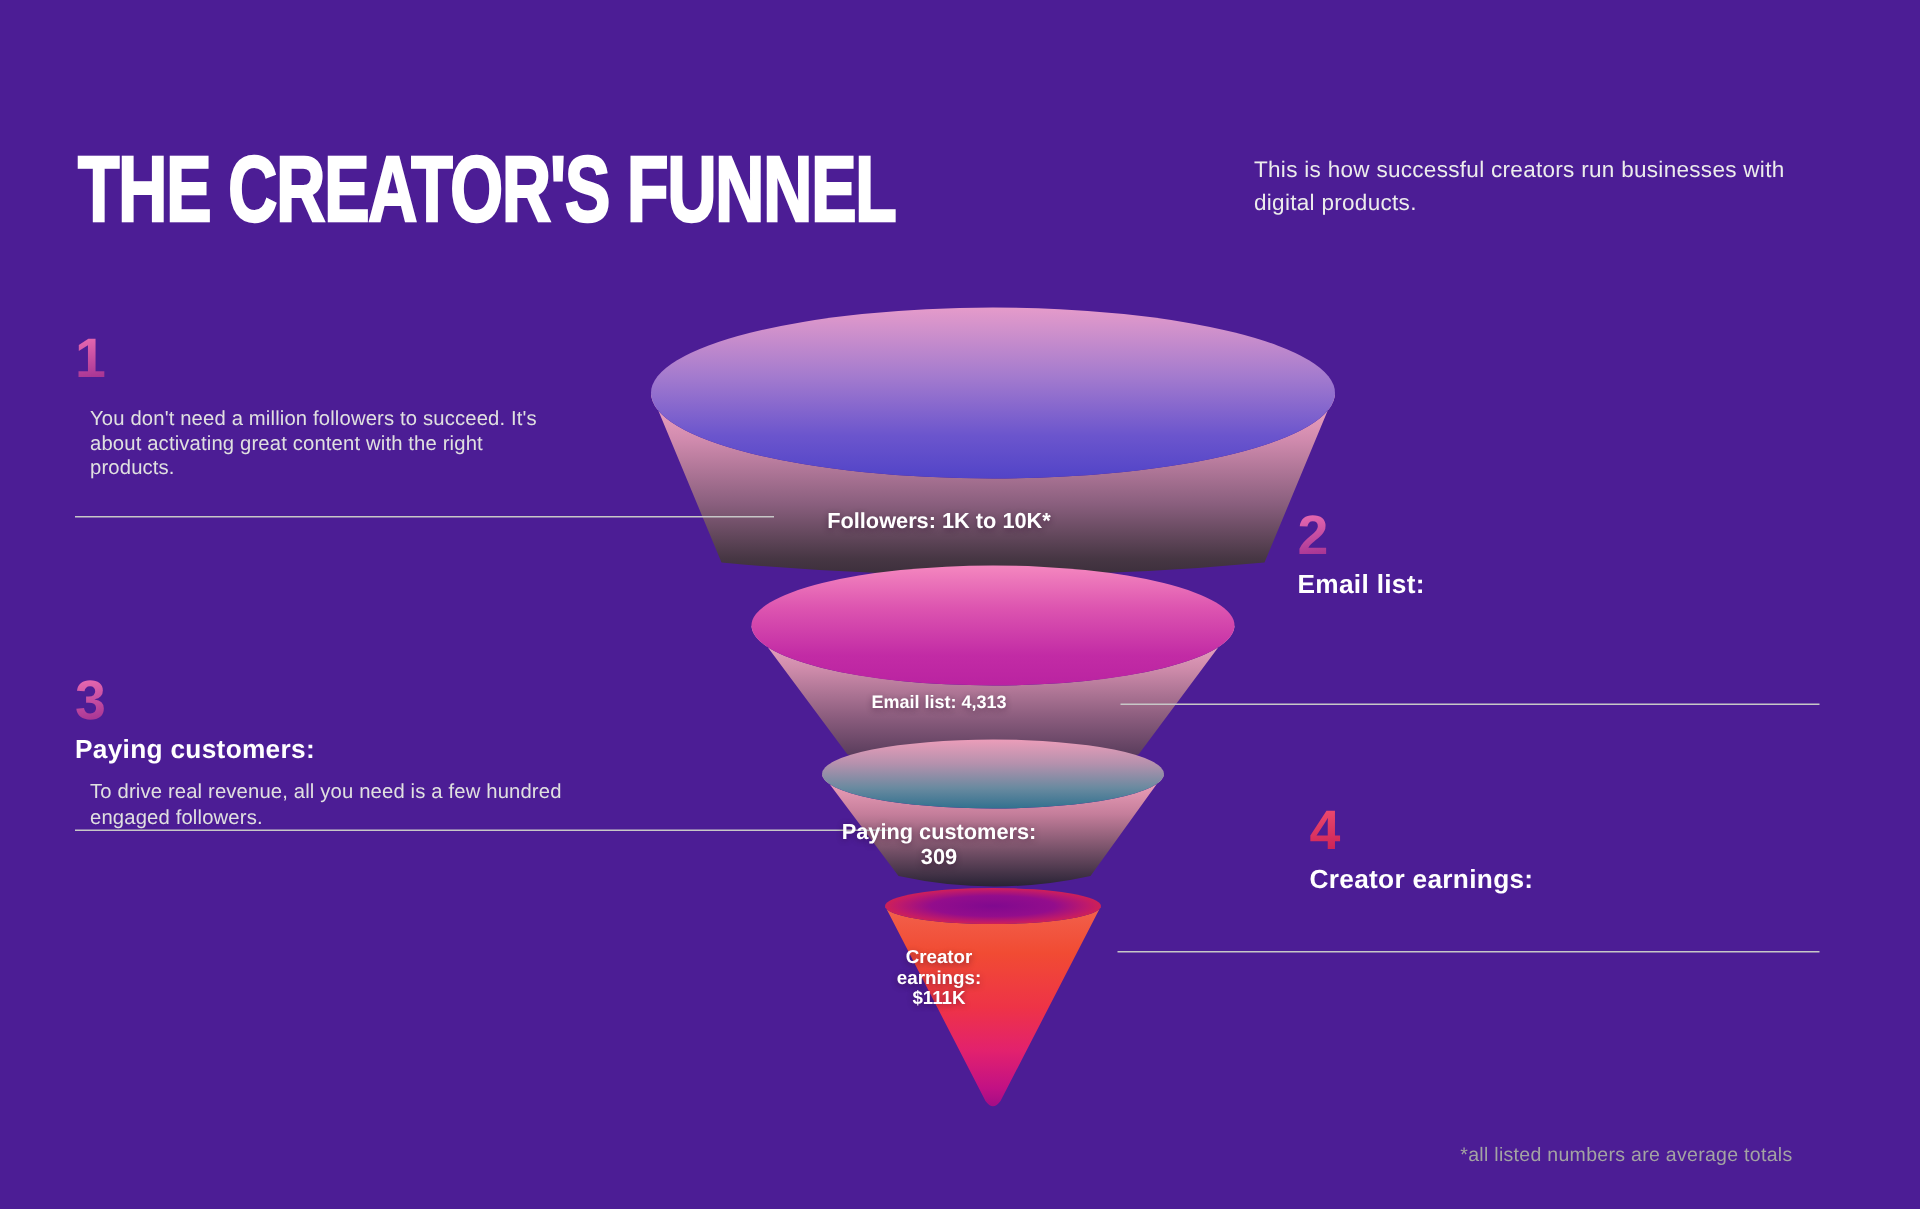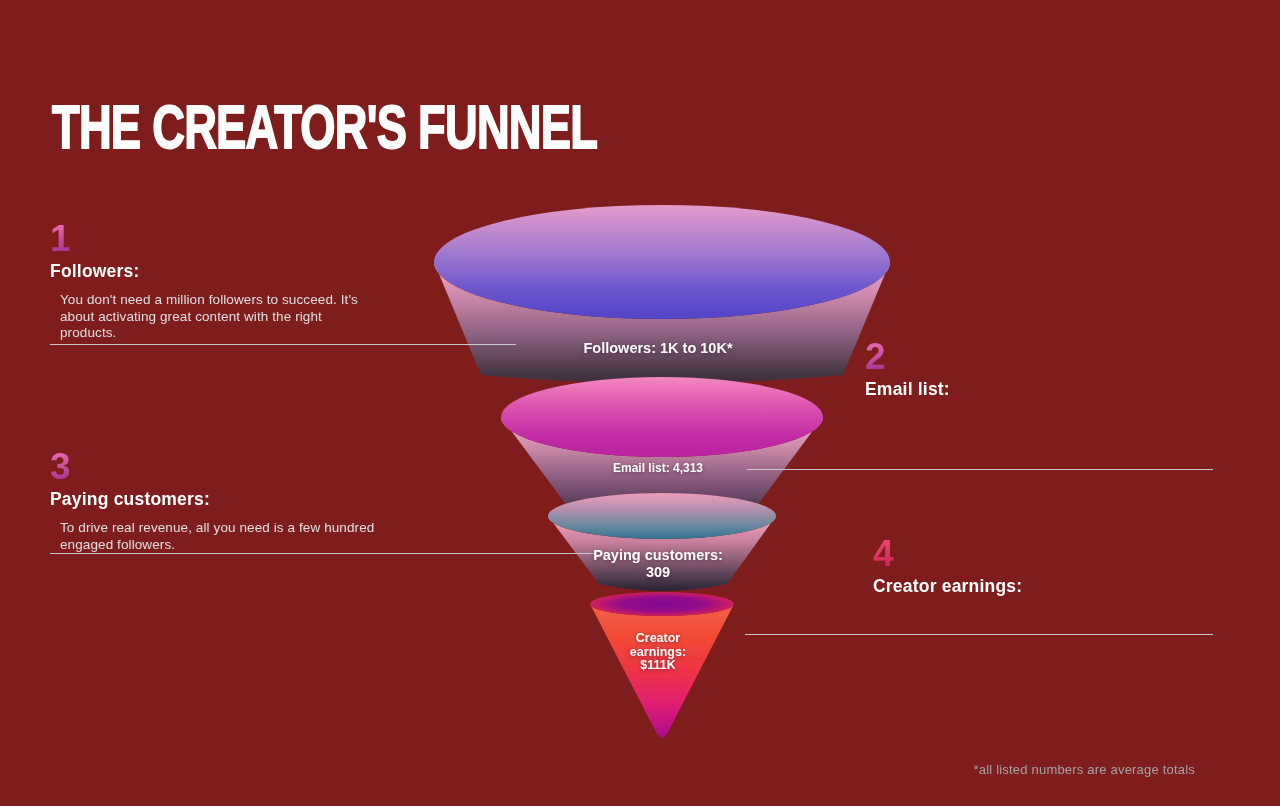--- a/index.html
+++ b/index.html
@@ -1,16 +1,16 @@
 <!DOCTYPE html>
 <html><head>
 <meta charset="utf-8">
 <style>
   html,body{margin:0;padding:0;background:#000;}
-  .canvas{position:relative;width:1280px;height:806px;background:#7f1d1d;overflow:hidden;
+  .canvas{position:relative;width:1280px;height:806px;background:#4c1d95;overflow:hidden;
           font-family:"Liberation Sans",sans-serif;}
 
   
   .title{position:absolute;left:52px;top:96px;margin:0;font-size:62px;font-weight:bold;
          color:#fff;white-space:nowrap;letter-spacing:-1px;line-height:1;
          transform:scaleX(0.73);transform-origin:left top;-webkit-text-stroke:1.8px #fff;}
   .subtitle{position:absolute;left:836px;top:103px;width:380px;margin:0;font-size:15px;
             line-height:21.5px;color:#ececec;letter-spacing:0.2px;}
 
   
@@ -34,38 +34,39 @@
   @supports ((-webkit-background-clip:text) or (background-clip:text)){
     .num{background:linear-gradient(170deg,#f070b4 5%,#9e2d90 95%);
          -webkit-background-clip:text;background-clip:text;color:transparent;}
     .s4 .num{background:linear-gradient(170deg,#f04f72 5%,#c91d52 95%);
          -webkit-background-clip:text;background-clip:text;color:transparent;}
   }
   .sec-title{margin:0 0 5px 0;font-size:17.5px;font-weight:bold;color:#fff;letter-spacing:0.2px;}
   .sec-body{margin:10px;font-size:13.5px;line-height:16.5px;color:#e0e0e0;letter-spacing:0.1px;}
 
   
-  .flabel{position:absolute;left:658px;transform:translateX(-50%);z-index:3;color:#fff;
+  .flabel{position:absolute;left:626px;transform:translateX(-50%);z-index:3;color:#fff;
           font-weight:bold;text-align:center;text-shadow:0 1px 4px rgba(40,0,40,0.45);white-space:nowrap;}
   .flabel span{display:block;}
   .f1{top:340px;font-size:14.5px;}
   .f2{top:461px;font-size:12px;}
   .f3{top:547px;font-size:14.5px;line-height:17px;}
   .f4{top:632px;font-size:12.5px;line-height:13.5px;white-space:normal;}
   .f4 .lab{width:80px;margin:0 auto;}
 
   .footnote{position:absolute;right:67px;top:744px;margin:18px;font-size:13px;color:#a3a3a3;
             letter-spacing:0.2px;z-index:3;}
 </style>
 </head>
 <body>
 
 <div class="canvas">
 
   <h1 class="title">THE CREATOR'S FUNNEL</h1>
+  <p class="subtitle">This is how successful creators run businesses with digital products.</p>
 
   <svg class="funnel" width="1280" height="806" viewBox="0 0 1280 806">
     <defs>
       <linearGradient id="g1side" gradientUnits="userSpaceOnUse" x1="0" y1="262" x2="0" y2="385">
         <stop offset="0" stop-color="#f7a9c6"></stop>
           <stop offset="0.25" stop-color="#d18bae"></stop>
         <stop offset="0.6" stop-color="#8a5f7e"></stop>
           <stop offset="0.9" stop-color="#463643"></stop>
         <stop offset="1" stop-color="#3a2d3a"></stop>
       </linearGradient>
@@ -143,21 +144,20 @@
     <span class="lab">Paying customers:</span>
     <span class="val">309</span>
   </div>
   <div class="flabel f4">
     <span class="lab">Creator earnings:</span>
     <span class="val">$111K</span>
   </div>
 
   <div class="section s1">
     <div class="num">1</div>
-    <h2 class="sec-title">Followers:</h2>
     <p class="sec-body">You don't need a million followers to succeed. It's about activating great content with the right products.</p>
   </div>
 
   <div class="section s2">
     <div class="num">2</div>
     <h2 class="sec-title">Email list:</h2>
   </div>
 
   <div class="section s3">
     <div class="num">3</div>

